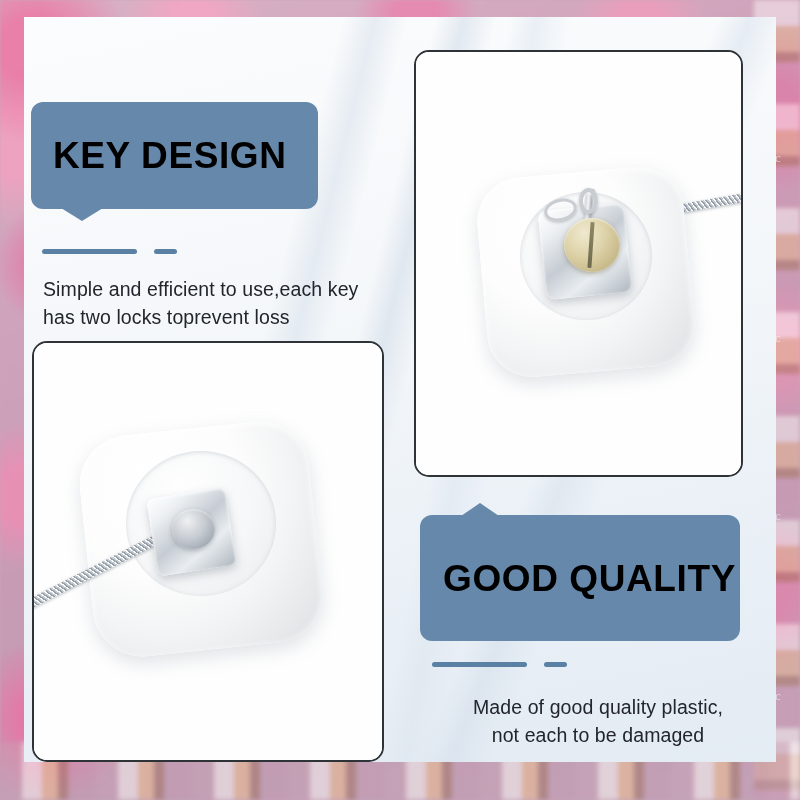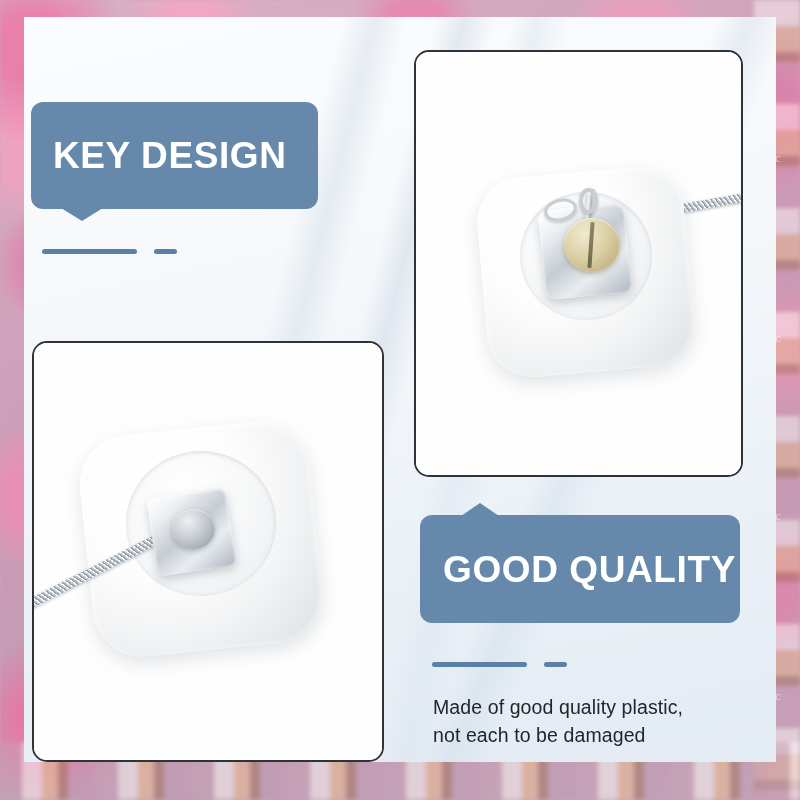--- a/index.html
+++ b/index.html
@@ -69,21 +69,21 @@
   }
 
   
   .banner {
     position:absolute;
     background:#6689ab;
     border-radius:12px;
     display:flex; align-items:center;
   }
   .banner-title {
-    color:#ffffff; font-weight:bold; letter-spacing:.6px;
+    color:#000000; font-weight:bold; letter-spacing:.6px;
     font-size:37px; line-height:1; white-space:nowrap;
   }
   .tail { position:absolute; width:0; height:0; }
   .tail-down {
     bottom:-12px; left:30px;
     border-left:21px solid transparent; border-right:21px solid transparent;
     border-top:13px solid #6689ab;
   }
   .tail-up {
     top:-12px; left:41px;
@@ -182,20 +182,24 @@
   <div class="banner" style="left:7px; top:85px; width:287px; height:107px;">
     <span class="banner-title" style="margin-left:22px;">KEY DESIGN</span>
     <span class="tail tail-down"></span>
   </div>
 
   <div class="dash-rule" style="left:18px; top:232px;">
     <span class="dash-long"></span>
     <span class="dash-short"></span>
   </div>
 
+  <div class="body-copy" style="left:19px; top:258px; width:350px;">
+    <div>Simple and efficient to use,each key</div>
+    <div>has two locks toprevent loss</div>
+  </div>
 
   <div class="photo-frame" style="left:390px; top:33px; width:329px; height:427px;">
     <div class="photo-inner">
 
       <div class="cable" style="left:186px; top:166px; width:196px; height:9px; transform:rotate(-10deg);"></div>
 
       <div class="lock-body" style="left:66px; top:120px; width:207px; height:200px; transform:rotate(-5deg);"></div>
       <div class="lock-disc" style="left:104px; top:140px; width:132px; height:128px;"></div>
 
       <div class="clamp" style="left:126px; top:155px; width:86px; height:89px; border-radius:9px; transform:rotate(-6deg);"></div>
@@ -217,28 +221,28 @@
       <div class="lock-disc" style="left:92px; top:108px; width:150px; height:145px;"></div>
 
       <div class="cable" style="left:-24px; top:266px; width:188px; height:10px; transform:rotate(-27deg);"></div>
 
       <div class="clamp" style="left:118px; top:150px; width:79px; height:78px; border-radius:7px; transform:rotate(-9deg);"></div>
 
       <div class="magnet-disc" style="left:138px; top:166px; width:43px; height:40px;"></div>
     </div>
   </div>
 
-  <div class="banner" style="left:396px; top:498px; width:320px; height:108px;">
+  <div class="banner" style="left:396px; top:498px; width:320px; height:126px;">
     <span class="banner-title" style="margin-left:23px;">GOOD QUALITY</span>
     <span class="tail tail-up"></span>
   </div>
 
   <div class="dash-rule" style="left:408px; top:645px;">
     <span class="dash-long"></span>
     <span class="dash-short"></span>
   </div>
 
-  <div class="body-copy" style="left:409px; top:676px; width:330px;">
+  <div class="body-copy" style="left:409px; top:676px; width:330px;text-align:center;">
     <div>Made of good quality plastic,</div>
     <div>not each to be damaged</div>
   </div>
 
 </div>
 
 </body></html>

